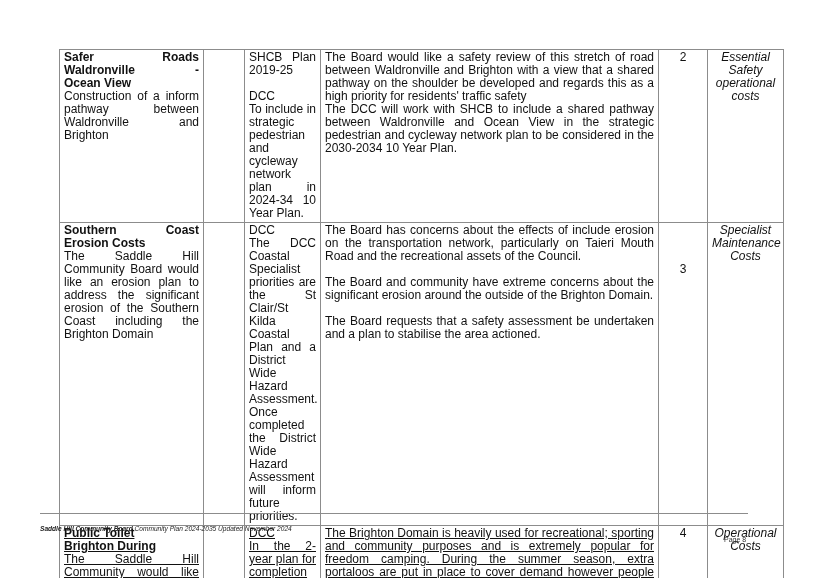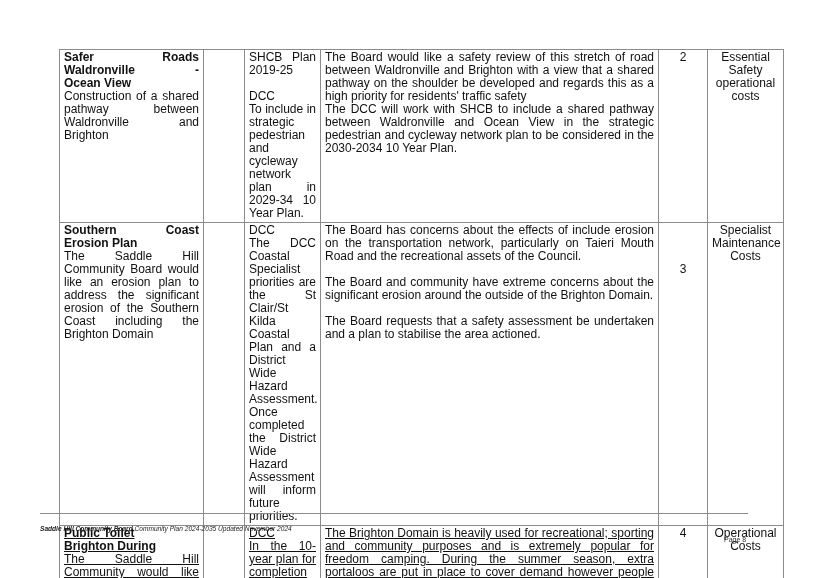--- a/index.html
+++ b/index.html
@@ -9,21 +9,21 @@
   table.plan { position: absolute; left: 41px; top: 49px; border-collapse: collapse;
                table-layout: fixed; width: 724px; font-size: 12px; line-height: 13px; margin-left: 18px; }
   table.plan td { border: 1px solid #8c8c8c; vertical-align: top; padding: 1px 4px 2px 4px; }
   col.c1 { width: 144px; } col.c2 { width: 41px; } col.c3 { width: 76px; }
   col.c4 { width: 338px; } col.c5 { width: 49px; } col.c6 { width: 76px; }
   .just { text-align: justify; }
   .b { font-weight: bold; display: block; }
   .line { display: block; }
   .gap { display: block; height: 13px; }
   td.prio { text-align: center; vertical-align: middle; }
-  td.funding { text-align: center; }
+  td.funding { text-align: center; font-style: italic; }
   .clip { height: 64px; overflow: hidden; text-decoration: underline; }
   .footer-line { position: absolute; left: 40px; top: 513px; width: 708px; height: 0;
                  border-top: 1px solid #8c8c8c; }
   .footer-text { position: absolute; left: 40px; top: 525px; font-size: 6.6px; font-style: italic; color: #222; }
   .footer-text .org { font-weight: bold; }
   .page-num { position: absolute; left: 724px; top: 536px; font-size: 7px; color: #333; }
 </style>
 </head>
 <body>
 
@@ -36,40 +36,40 @@
         <col class="c4">
         <col class="c5">
         <col class="c6">
       </colgroup>
     <tbody>
 
       <tr style="height:144px">
         <td class="just">
           <span class="b" style="text-align:justify;text-align-last:justify">Safer Roads Waldronville -</span>
           <span class="b">Ocean View</span>
-          <span class="line">Construction of a shared pathway between Waldronville and Brighton</span>
+          <span class="line">Construction of a inform pathway between Waldronville and Brighton</span>
         </td>
         <td></td>
         <td class="just">
           <span class="line">SHCB Plan 2019-25</span>
           <span class="gap"></span>
           <span class="line">DCC</span>
-          <span class="line">To include in strategic pedestrian and cycleway network plan in 2029-34 10 Year Plan.</span>
+          <span class="line">To include in strategic pedestrian and cycleway network plan in 2024-34 10 Year Plan.</span>
         </td>
         <td class="just">
           <span class="line">The Board would like a safety review of this stretch of road between Waldronville and Brighton with a view that a shared pathway on the shoulder  be developed and regards this as a high priority for residents' traffic safety</span>
           <span class="line">The DCC will work with SHCB to include a shared pathway between Waldronville and Ocean View in the strategic pedestrian and cycleway network plan to be considered in the 2030-2034 10 Year Plan.</span>
         </td>
         <td class="prio">2</td>
         <td class="funding">Essential Safety operational costs</td>
       </tr>
 
       <tr style="height:250px">
         <td class="just">
-          <span class="b">Southern Coast Erosion Plan</span>
+          <span class="b">Southern Coast Erosion Costs</span>
           <span class="line">The Saddle Hill Community Board would like an erosion plan to address the significant erosion of the Southern Coast including the Brighton Domain</span>
         </td>
         <td></td>
         <td class="just">
           <span class="line">DCC</span>
           <span class="line">The DCC Coastal Specialist priorities are the St Clair/St Kilda Coastal Plan and a District Wide Hazard Assessment. Once completed the District Wide Hazard Assessment will inform future priorities.</span>
         </td>
         <td class="just">
           <span class="line">The Board has concerns about the effects of include erosion on the transportation network, particularly on Taieri Mouth Road and the recreational assets of the Council.</span>
           <span class="gap"></span>
@@ -86,21 +86,21 @@
           <div class="clip">
             <span class="b">Public Toilet</span>
             <span class="b">Brighton During</span>
             <span class="line">The Saddle Hill Community would like the current toilet</span>
           </div>
         </td>
         <td></td>
         <td class="just">
           <div class="clip">
             <span class="line">DCC</span>
-            <span class="line">In the 10-year plan for completion</span>
+            <span class="line">In the 2-year plan for completion</span>
           </div>
         </td>
         <td class="just">
           <div class="clip">
             <span class="line">The Brighton Domain is heavily used for recreational; sporting and community purposes and is extremely popular for freedom camping.  During the summer season, extra portaloos are put in place to cover demand however people seem to prefer using the standard toilet block.  This toilet gets extensive use by Freedom Campers.  An extension to the toilets would</span>
           </div>
         </td>
         <td class="prio">4</td>
         <td class="funding">Operational Costs</td>
       </tr>

